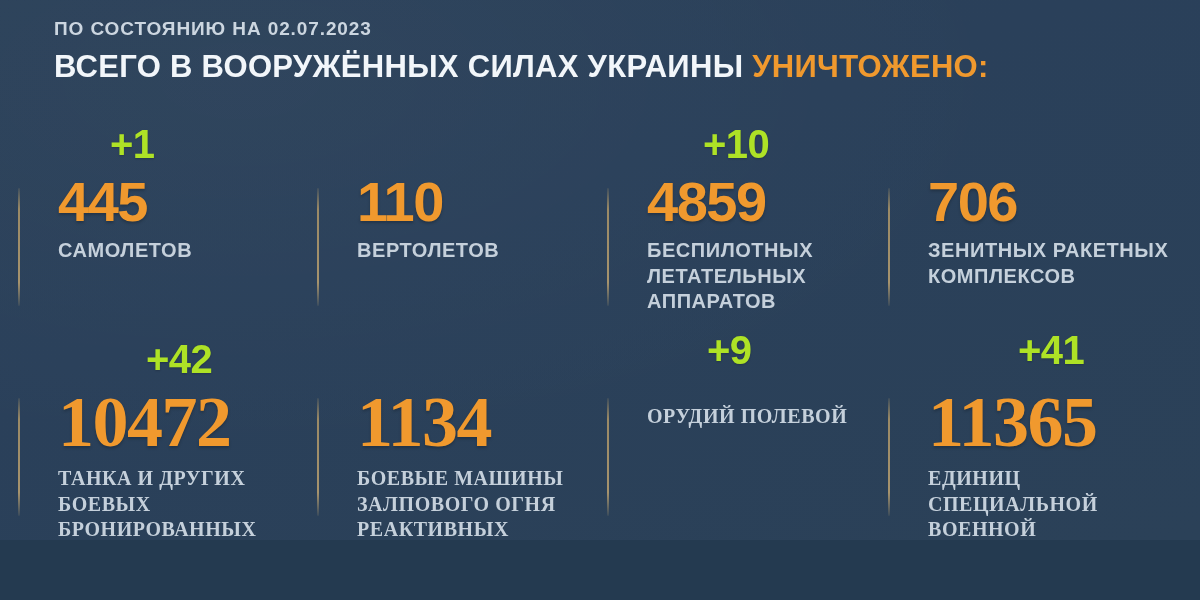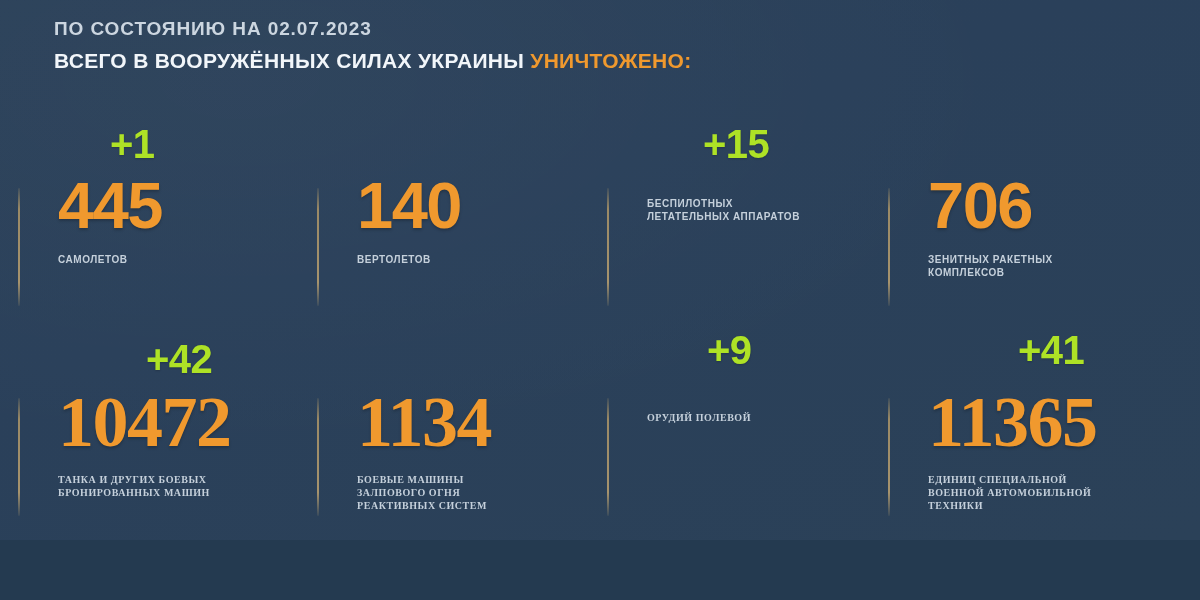--- a/index.html
+++ b/index.html
@@ -35,21 +35,21 @@
   }
   .header-date {
     color: #ccd6e0;
     font-size: 19px;
     font-weight: bold;
     letter-spacing: 0.9px;
     white-space: nowrap;
   }
   .header-title {
     margin-top: 9px;
-    font-size: 21px;
+    font-size: 31px;
     font-weight: bold;
     letter-spacing: 0.3px;
     white-space: nowrap;
   }
   .header-title .white {
     color: #f2f6fa;
   }
   .header-title .accent {
     color: #f0992e;
   }
@@ -100,31 +100,31 @@
     color: #aee226;
     font-size: 40px;
     font-weight: bold;
     letter-spacing: -0.5px;
     line-height: 1;
     text-shadow: 0 1px 2px rgba(0,0,0,0.18);
   }
 
   .value {
     color: #f0992e;
-    font-size: 65px;
+    font-size: 56px;
     font-weight: bold;
     line-height: 0.86;
     letter-spacing: -1.5px;
     text-shadow: 0 2px 3px rgba(0,0,0,0.22);
   }
 
   .label {
-    margin-top: 20px;
+    margin-top: 12px;
     color: #c5d0db;
-    font-size: 10px;
+    font-size: 20px;
     font-weight: bold;
     line-height: 1.28;
     letter-spacing: 0.55px;
     text-transform: uppercase;
     max-width: 250px;
   }
 
   
   .d-r0c0 { left: 92px; }
   .d-r0c2 { left: 96px; }
@@ -159,31 +159,32 @@
           <div class="value">445</div>
           <div class="label">
             <div>САМОЛЕТОВ</div>
           </div>
         </div>
       </div>
 
       <div class="cell col1">
         <div class="divider"></div>
         <div class="cell-inner">
-          <div class="value">140</div>
+          <div class="value">110</div>
           <div class="label">
             <div>ВЕРТОЛЕТОВ</div>
           </div>
         </div>
       </div>
 
       <div class="cell col2">
         <div class="divider"></div>
-        <div class="delta d-r0c2">+15</div>
-        <div class="cell-inner">
+        <div class="delta d-r0c2">+10</div>
+        <div class="cell-inner">
+          <div class="value">4859</div>
           <div class="label">
             <div>БЕСПИЛОТНЫХ</div>
             <div>ЛЕТАТЕЛЬНЫХ АППАРАТОВ</div>
           </div>
         </div>
       </div>
 
       <div class="cell col3">
         <div class="divider"></div>
         <div class="cell-inner">

